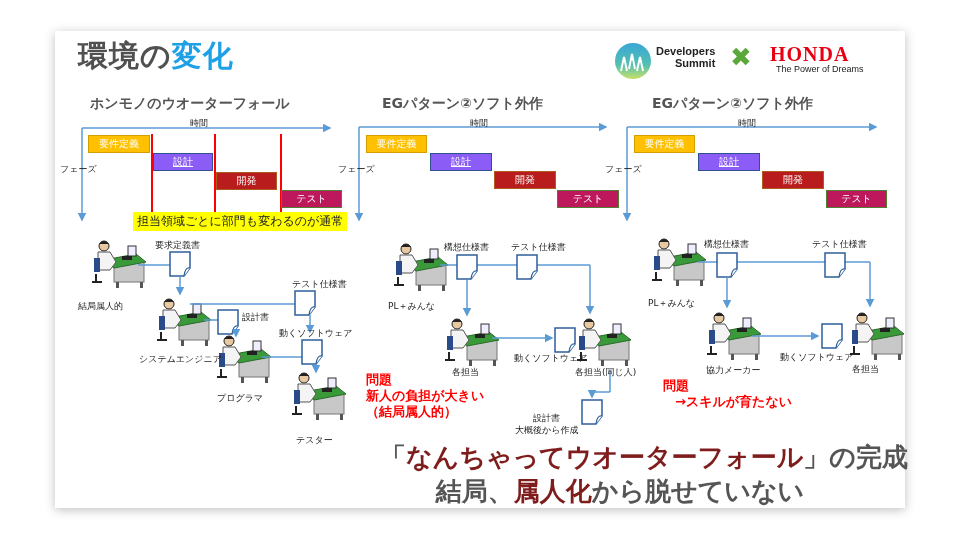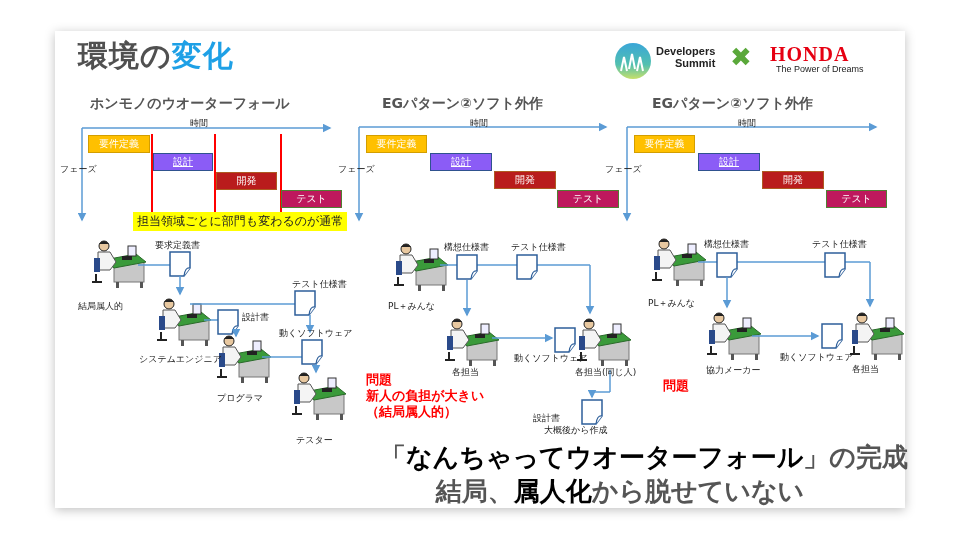--- a/index.html
+++ b/index.html
@@ -11,21 +11,21 @@
   .sec{font-size:14px;font-weight:bold;color:#555;margin-left:15px;}
   .small{font-size:9px;color:#222;}
   .phase{position:absolute;height:18px;font-size:10px;color:#fff;display:flex;align-items:center;justify-content:center;box-sizing:border-box;border:1px solid;}
   .p1{background:#ffc000;border-color:#d39e00;}
   .p2{background:#8b5cf6;border-color:#2f528f;text-decoration:underline;}
   .p3{background:#b91c1c;border-color:#ae5a21;}
   .p4{background:#be185d;border-color:#507e32;}
   .note{left:133px;top:212px;background:#ffff00;font-size:12px;padding:1px 4px;color:#222;}
   .problem{font-size:13px;font-weight:bold;color:#ff0000;line-height:16px;}
   .concl{font-size:26px;font-weight:bold;color:#555;text-align:center;}
-  .concl .hl{color:#000000;margin-top:30px;}
+  .concl .hl{color:#7f1d1d;margin-top:30px;}
   svg.ov{position:absolute;left:0;top:0;}
   .logo-ds{position:absolute;left:615px;top:43px;width:36px;height:36px;border-radius:50%;background:linear-gradient(180deg,#3aa6d8 0%,#52c0b0 60%,#c7e06a 100%);}
   .ds-text{left:656px;top:45px;font-size:11px;font-weight:bold;color:#222;line-height:12px;font-family:"Liberation Sans",sans-serif;text-align:right;}
   .x-mark{left:730px;top:42px;font-size:26px;font-weight:bold;color:#5aa83a;}
   .honda{left:770px;top:43px;font-size:20px;font-weight:bold;color:#e60012;font-family:"Liberation Serif",serif;letter-spacing:1px;}
   .honda-sub{left:776px;top:64px;font-size:9px;color:#222;font-family:"Liberation Sans",sans-serif;}
 </style>
 </head>
 <body>
 
@@ -154,21 +154,21 @@
 <div class="phase p3" style="left:494px;top:171px;width:62px;">開発</div>
 <div class="phase p4" style="left:557px;top:190px;width:62px;">テスト</div>
 
 <div class="abs small" style="left:444px;top:241px;">構想仕様書</div>
 <div class="abs small" style="left:511px;top:241px;">テスト仕様書</div>
 <div class="abs small" style="left:388px;top:300px;">PL＋みんな</div>
 <div class="abs small" style="left:452px;top:366px;">各担当</div>
 <div class="abs small" style="left:514px;top:352px;">動くソフトウェア</div>
 <div class="abs small" style="left:575px;top:366px;">各担当(同じ人)</div>
 <div class="abs small" style="left:533px;top:412px;">設計書</div>
-<div class="abs small" style="left:544px;top:424px;text-align:right;">大概後から作成</div>
+<div class="abs small" style="left:515px;top:424px;text-align:right;">大概後から作成</div>
 <div class="abs problem" style="left:366px;top:372px;">
   <div>問題</div>
   <div>新人の負担が大きい</div>
   <div>（結局属人的）</div>
 </div>
 
 <div class="abs small" style="left:738px;top:117px;">時間</div>
 <div class="abs small" style="left:605px;top:163px;">フェーズ</div>
 <div class="phase p1" style="left:634px;top:135px;width:61px;">要件定義</div>
 <div class="phase p2" style="left:698px;top:153px;width:62px;">設計</div>
@@ -176,16 +176,17 @@
 <div class="phase p4" style="left:826px;top:190px;width:61px;">テスト</div>
 
 <div class="abs small" style="left:704px;top:238px;">構想仕様書</div>
 <div class="abs small" style="left:812px;top:238px;">テスト仕様書</div>
 <div class="abs small" style="left:648px;top:297px;">PL＋みんな</div>
 <div class="abs small" style="left:706px;top:364px;">協力メーカー</div>
 <div class="abs small" style="left:780px;top:351px;">動くソフトウェア</div>
 <div class="abs small" style="left:852px;top:363px;">各担当</div>
 <div class="abs problem" style="left:663px;top:378px;">
   <div>問題</div>
+  <div style="padding-left:12px;">→スキルが育たない</div>
 </div>
 
 <div class="abs concl" style="left:380px;top:440px;width:480px;"><span>「</span><span class="hl">なんちゃってウオーターフォール</span><span>」の完成</span></div>
 <div class="abs concl" style="left:380px;top:474px;width:480px;"><span>結局、</span><span class="hl">属人化</span><span>から脱せていない</span></div>
 
 </body></html>

